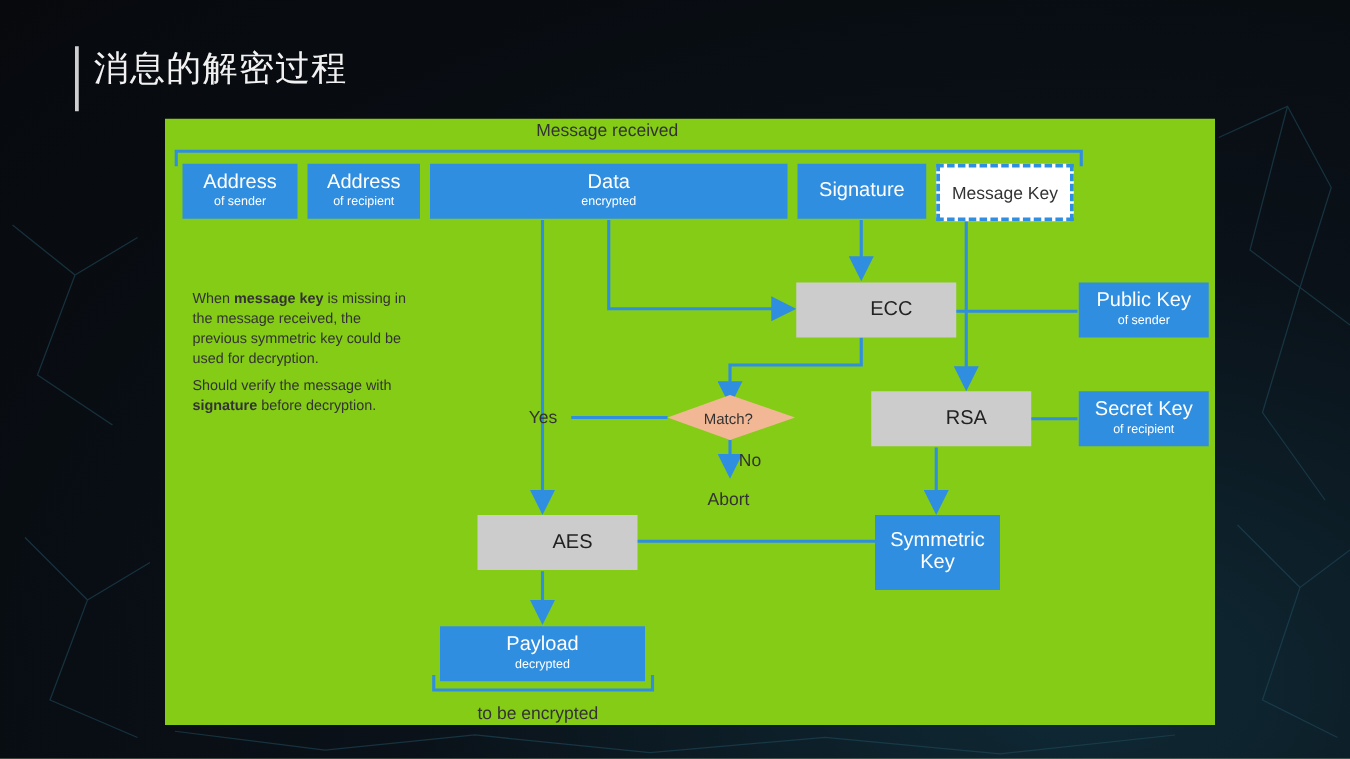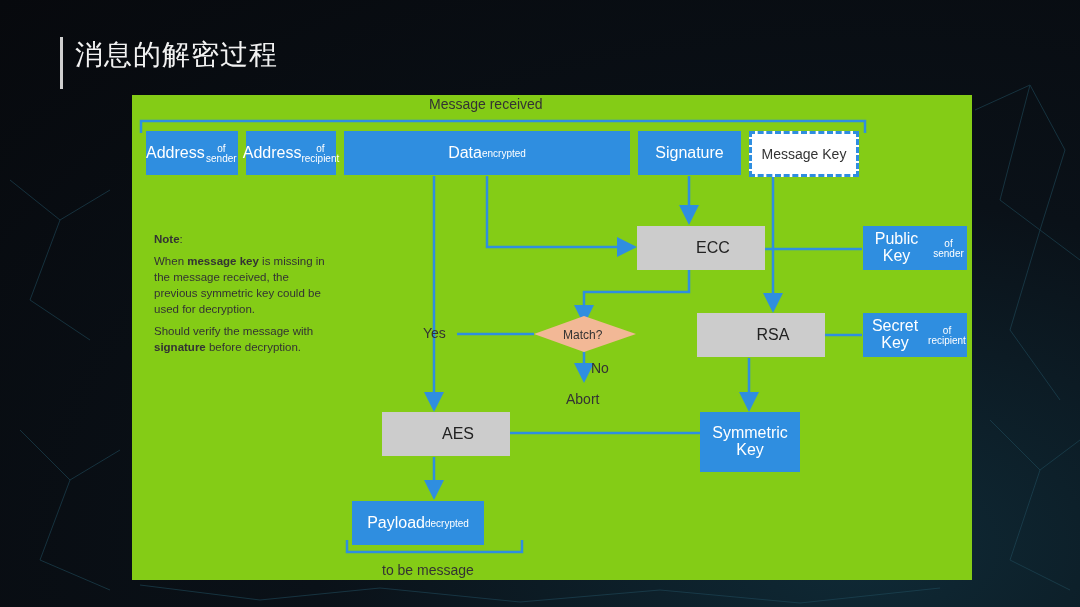--- a/index.html
+++ b/index.html
@@ -5,21 +5,21 @@
   html, body { margin:0; padding:0; }
   body {
     width:1080px; height:607px; overflow:hidden; position:relative;
     background: radial-gradient(ellipse at 80% 90%, #0f2a36 0%, #0a1118 45%, #07090d 100%);
     font-family: "Liberation Sans", sans-serif;
   }
   .net { position:absolute; left:0; top:0; width:1080px; height:607px; }
   .title-bar { position:absolute; left:60px; top:37px; width:3px; height:52px; background:#cfcfcf; }
   .title { position:absolute; left:75px; top:36px; color:#f2f2f2; font-size:28px; font-family:"DejaVu Sans", sans-serif; letter-spacing:1px; }
   .panel { position:absolute; left:132px; top:95px; width:840px; height:485px; background:#84cc16; }
-  .box { position:absolute; background:#2f8ee0; color:#fff; text-align:center; display:flex; flex-direction:row; justify-content:center; align-items:center; line-height:1.05; }
+  .box { position:absolute; background:#2f8ee0; color:#fff; text-align:center; display:flex; flex-direction:column; justify-content:center; align-items:center; line-height:1.05; }
   .box .main { font-size:16px; }
   .box .sub { font-size:10px; margin-top:2px; }
   .gray { position:absolute; background:#cccccc; color:#222; display:flex; justify-content:center; align-items:center; font-size:16px;padding-left:24px; }
   .dashed { position:absolute; border:3px dashed #2f8ee0; box-sizing:border-box; color:#333; display:flex; justify-content:center; align-items:center; font-size:14px; background:#fff; }
   .lbl { position:absolute; color:#333; font-size:14px; }
   .note { position:absolute; left:22px; top:136px; width:175px; font-size:11.5px; color:#333; line-height:16px; }
   .note p { margin:0 0 6px 0; }
   .note b { font-weight:bold; }
   svg.wires { position:absolute; left:0; top:0; }
   .diamond-text { position:absolute; font-size:12px; color:#333;text-align:right; }
@@ -80,21 +80,20 @@
   <div class="box" style="left:212px;top:36px;width:286px;height:44px;">
     <span class="main">Data</span>
     <span class="sub">encrypted</span>
   </div>
   <div class="box" style="left:506px;top:36px;width:103px;height:44px;">
     <span class="main">Signature</span>
   </div>
   <div class="dashed" style="left:617px;top:36px;width:110px;height:46px;">Message Key</div>
 
   <div class="note">
-    <p><b>Note</b>:</p>
     <p><span>When </span><b>message key</b><span> is missing in the message received, the previous symmetric key could be used for decryption.</span></p>
     <p><span>Should verify the message with </span><b>signature</b><span> before decryption.</span></p>
   </div>
 
   <div class="gray" style="left:505px;top:131px;width:104px;height:44px;">ECC</div>
   <div class="box" style="left:731px;top:131px;width:104px;height:44px;">
     <span class="main">Public Key</span>
     <span class="sub">of sender</span>
   </div>
 
@@ -107,18 +106,18 @@
   <div class="box" style="left:731px;top:218px;width:104px;height:44px;">
     <span class="main">Secret Key</span>
     <span class="sub">of recipient</span>
   </div>
 
   <div class="gray" style="left:250px;top:317px;width:104px;height:44px;">AES</div>
   <div class="box" style="left:568px;top:317px;width:100px;height:60px;padding:0 6px;box-sizing:border-box;">
     <span class="main">Symmetric Key</span>
   </div>
 
-  <div class="box" style="left:220px;top:406px;width:132px;height:44px;">
+  <div class="box" style="left:220px;top:406px;width:164px;height:44px;">
     <span class="main">Payload</span>
     <span class="sub">decrypted</span>
   </div>
-  <div class="lbl" style="left:250px;top:467px;">to be message</div>
+  <div class="lbl" style="left:250px;top:467px;">to be encrypted</div>
 </div>
 
 </body></html>

